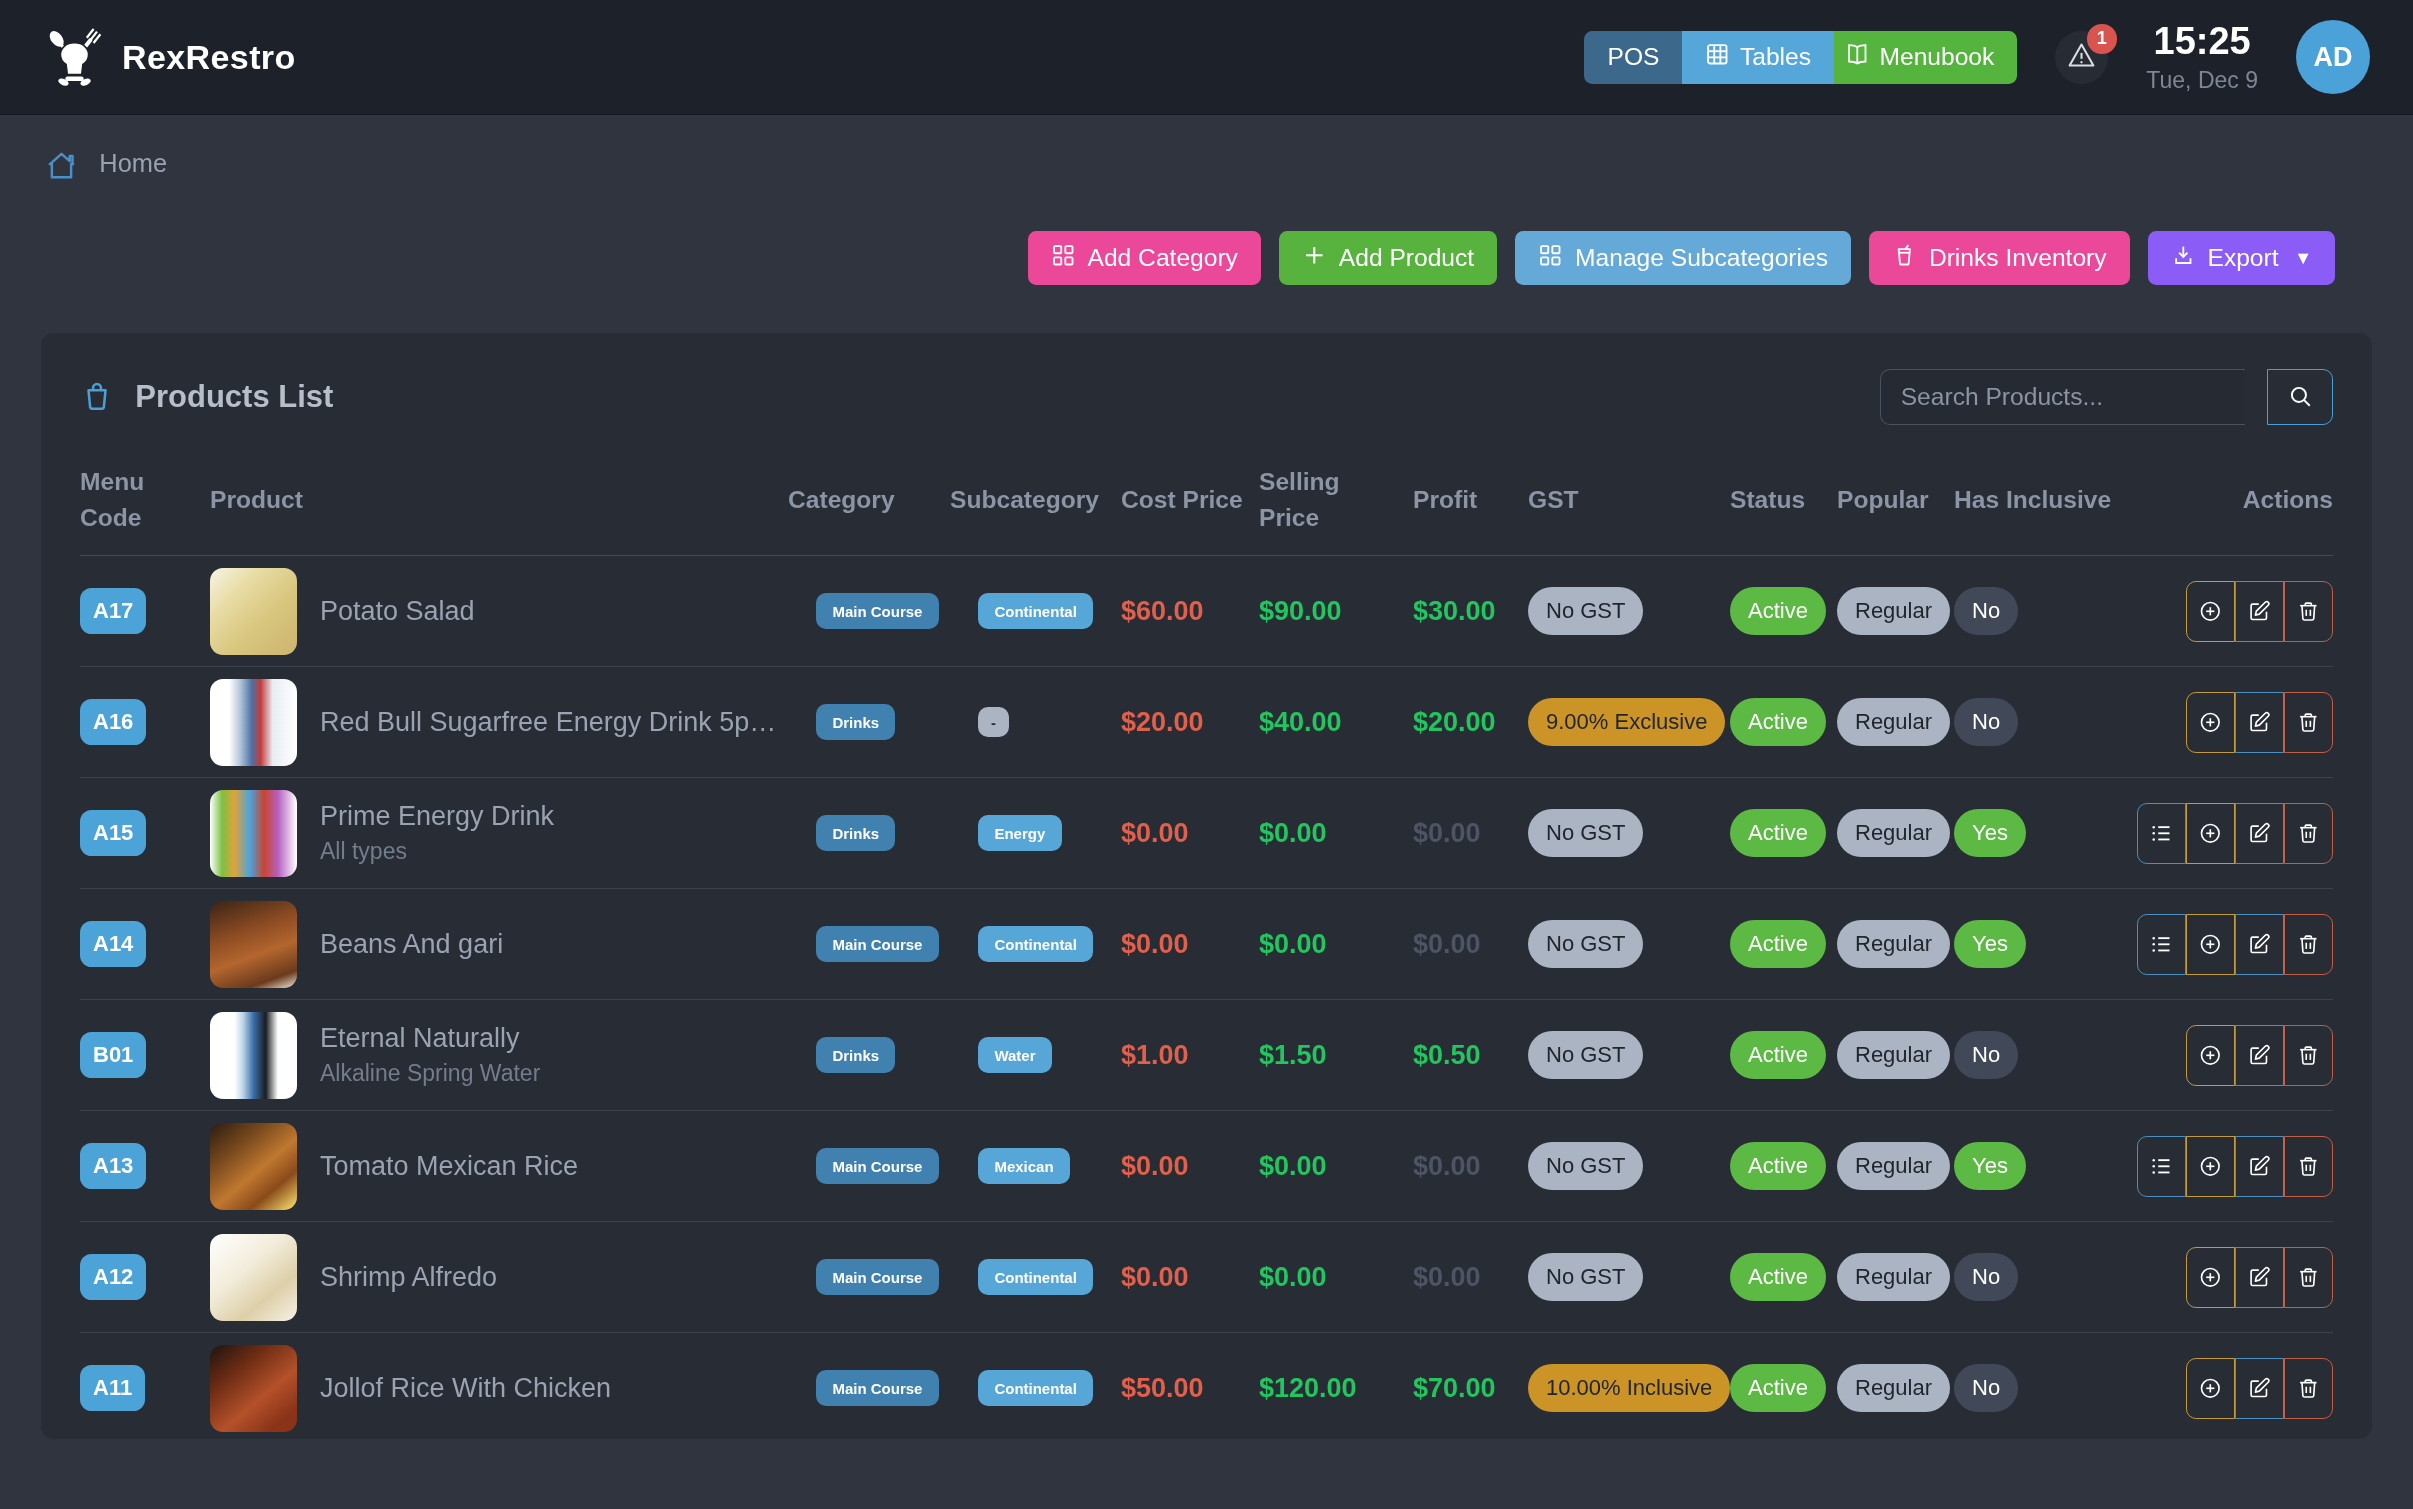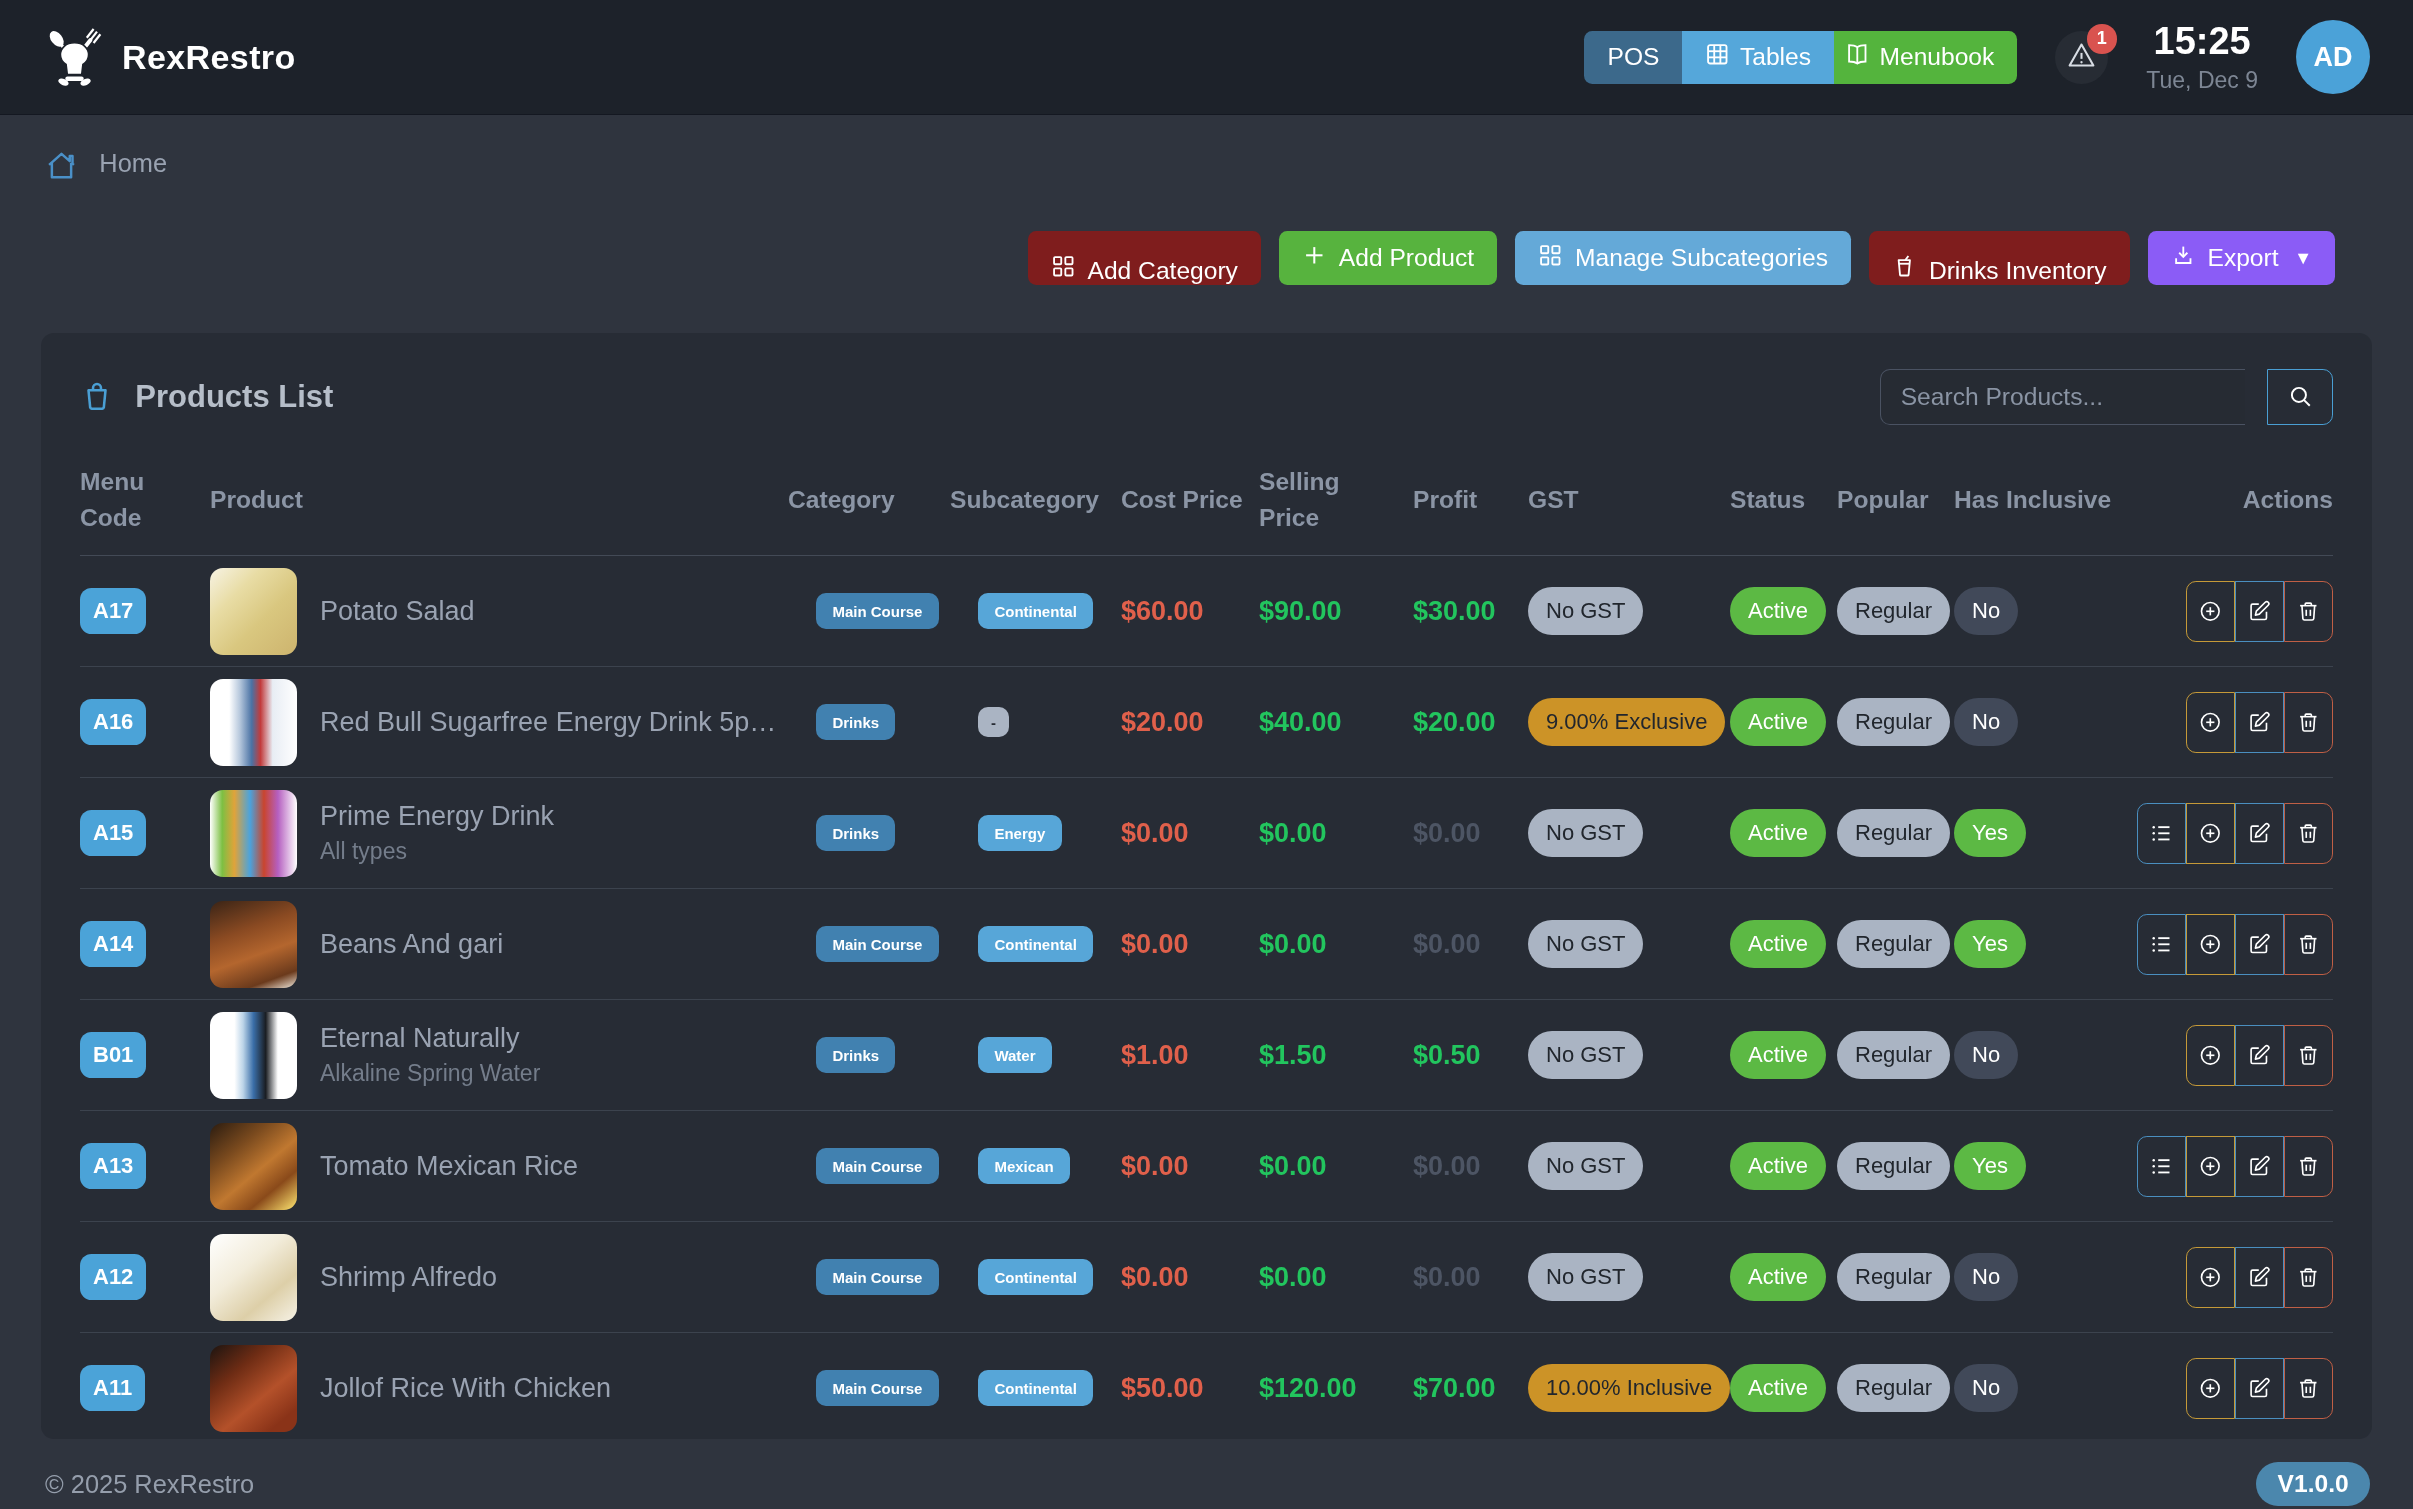--- a/index.html
+++ b/index.html
@@ -36,21 +36,21 @@
   
   .breadcrumb{display:flex;align-items:flex-start;gap:21.3px;margin:34px 0 0 45px;cursor:pointer;width:max-content;}
   .breadcrumb svg{width:33px;height:33px;}
   .breadcrumb-label{color:#99a2b1;font-size:25.4px;}
 
   
   .toolbar{display:flex;justify-content:flex-end;gap:18px;margin-top:46px;padding-right:78px;}
   .tbtn{display:flex;align-items:center;gap:12.3px;height:54px;padding:0 23px;border:none;border-radius:8.2px;
     color:#fff;font-size:24.6px;font-weight:500;cursor:pointer;font-family:inherit;}
   .tbtn svg{width:24.6px;height:24.6px;}
-  .tb-amber{background:#7f1d1d;align-items:flex-end;}
+  .tb-amber{background:#ec4899;}
   .tb-green{background:#57b33e;}
   .tb-blue{background:#64a9d8;}
   .tb-steel{background:#8b5cf6;}
   .caret{font-size:18px;margin-left:3.3px;}
 
   
   .panel{margin:48px 41px 0 41px;height:1106px;background:#272c35;border-radius:13px;overflow:hidden;
     box-sizing:border-box;padding:36px 39px 0 39px;}
   .panel-head{display:flex;align-items:center;justify-content:space-between;}
   .panel-title{display:flex;align-items:center;gap:21.3px;}
@@ -792,18 +792,14 @@
                   <line x1="10" y1="10.5" x2="10" y2="16.5"></line>
                   <line x1="14" y1="10.5" x2="14" y2="16.5"></line>
                 </svg>
               </button>
     </div>
           </div>
         </div>
     </div>
   </section>
 
-  <footer class="footer">
-    <span class="copyright">© 2025 RexRestro</span>
-    <span class="version-pill">V1.0.0</span>
-  </footer>
 </div>
 
 
 </body></html>

